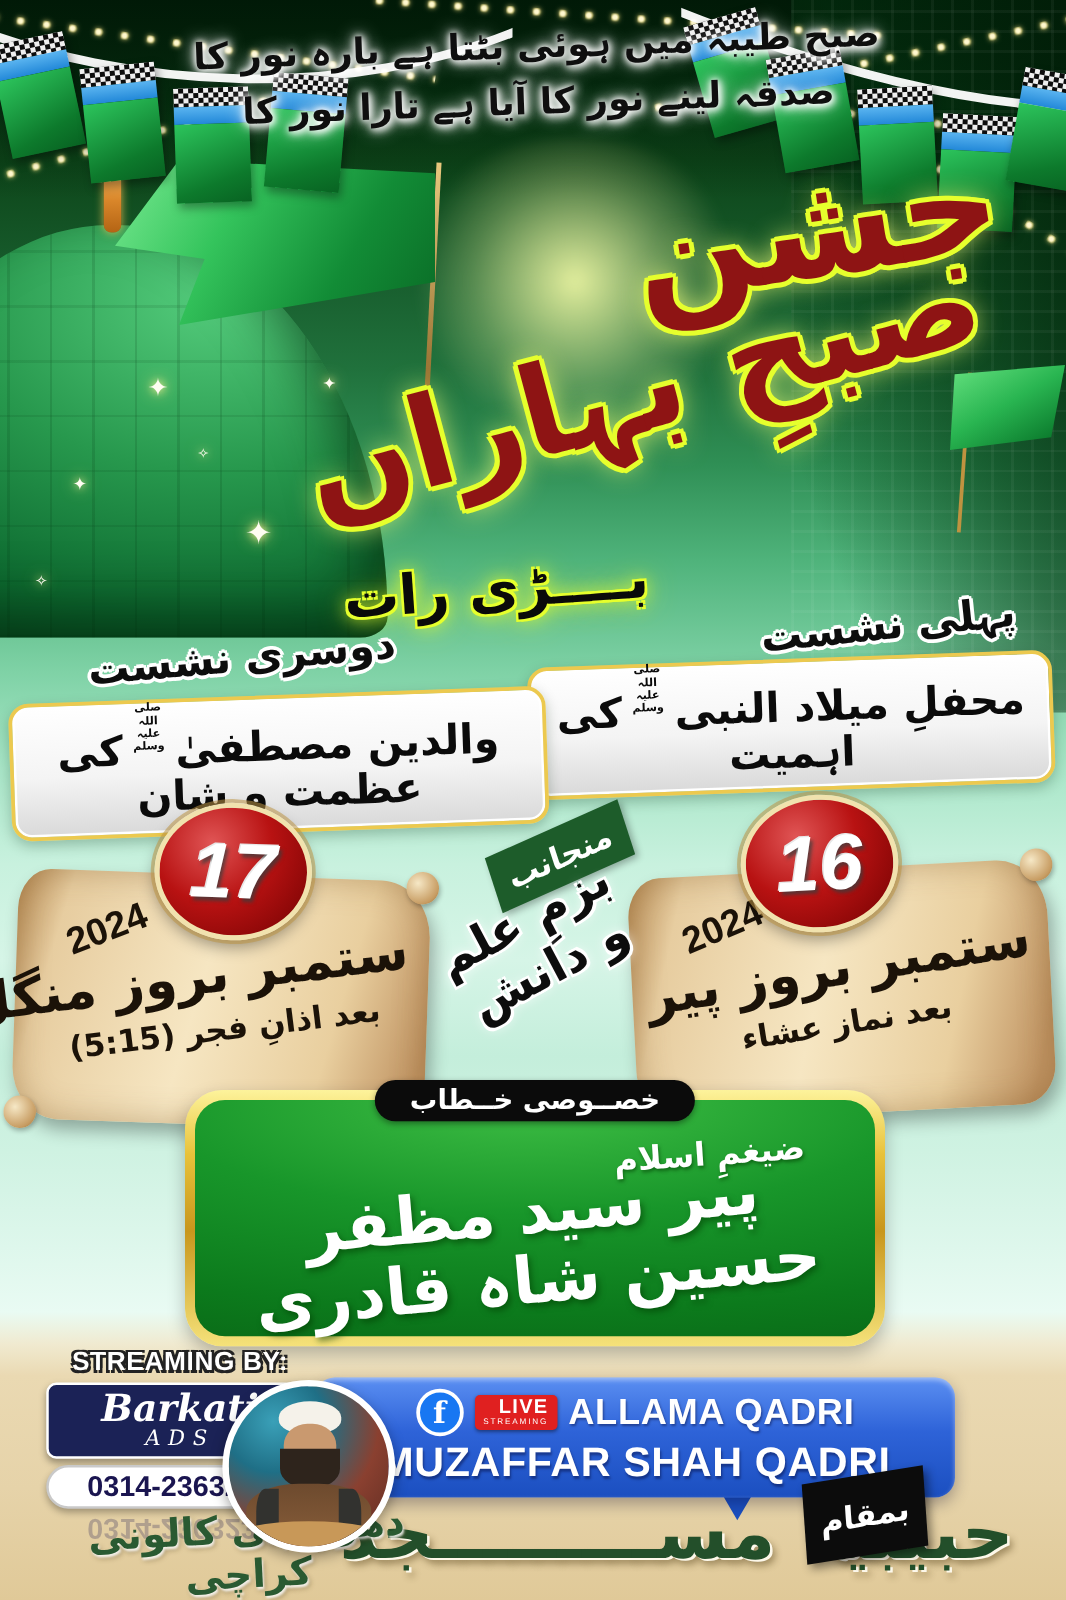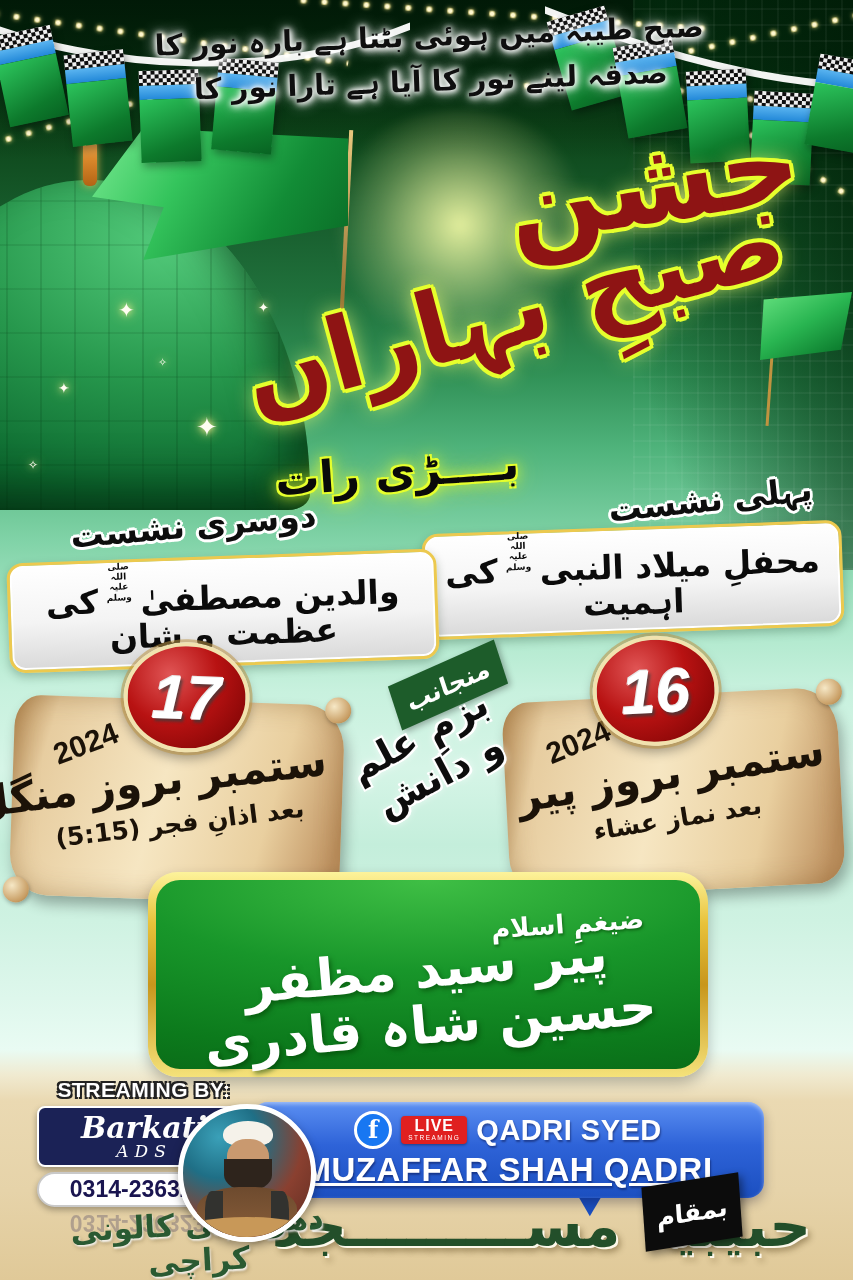--- a/index.html
+++ b/index.html
@@ -169,26 +169,26 @@
   
   .live-bar{left:252px;top:1102px;width:512px;height:96px;z-index:6;border-radius:16px;
     background:linear-gradient(180deg,#5b8ff2 0%,#2e63d8 45%,#1b4fc0 100%);
     box-shadow:inset 0 2px 4px rgba(255,255,255,.45),0 5px 12px rgba(0,0,40,.3);
     display:flex;flex-direction:column;align-items:center;justify-content:center;
     font-family:"Liberation Sans",sans-serif;color:#fff;}
   .bar-row{display:flex;align-items:center;gap:9px;}
   .fb-icon{width:32px;height:32px;border-radius:50%;background:#1877f2;border:3px solid #fff;
     display:flex;align-items:center;justify-content:center;
     font-family:"DejaVu Serif",serif;font-weight:bold;font-size:24px;line-height:1;}
-  .live-badge{background:#e02020;border-radius:4px;padding:2px 7px;text-align:center;line-height:1;
+  .live-badge{background:#e02020;border-radius:4px;padding:2px 7px;text-align:right;line-height:1;
     box-shadow:0 1px 3px rgba(0,0,0,.4);}
   .live-main{font-size:16px;font-weight:bold;letter-spacing:1px;}
   .live-sub{font-size:6.5px;letter-spacing:1.5px;margin-top:1px;}
   .bar-line1{font-size:29px;font-weight:bold;letter-spacing:.5px;text-shadow:1px 2px 2px rgba(0,0,40,.4);}
-  .bar-line2{font-size:33px;font-weight:bold;letter-spacing:.5px;margin-top:2px;text-shadow:1px 2px 2px rgba(0,0,40,.4);text-decoration:underline;}
+  .bar-line2{font-size:33px;font-weight:bold;letter-spacing:.5px;margin-top:2px;text-shadow:1px 2px 2px rgba(0,0,40,.4);}
   .bar-tail{left:575px;top:1194px;width:0;height:0;z-index:5;
     border-top:22px solid #1b4fc0;border-left:16px solid transparent;border-right:10px solid transparent;
     transform:rotate(6deg);}
 
   
   .venue-tag{right:112px;top:1180px;width:98px;height:64px;z-index:7;background:#0c0c0c;
     transform:rotate(-9deg) skewX(-5deg);display:flex;align-items:center;justify-content:center;
     color:#fff;font-size:25px;font-weight:bold;box-shadow:3px 4px 8px rgba(0,0,0,.45);}
   .venue-name{right:42px;top:1192px;z-index:6;font-size:58px;font-weight:bold;color:#234f2a;white-space:nowrap;
     text-shadow:2px 2px 0 #fdf8ea,4px 5px 6px rgba(80,60,20,.45);}
@@ -330,20 +330,21 @@
       <div class="sc-day">ستمبر بروز منگل</div>
       <div class="sc-time">بعد اذانِ فجر (5:15)</div>
     </div>
   </div>
 
   <div class="abs org-tag" dir="rtl">منجانب</div>
   <div class="abs org-name" dir="rtl">بزمِ علم و دانش</div>
 
   <div class="abs gold-frame">
     <div class="green-inner">
+      <div class="speech-badge" dir="rtl">خصــوصی خــطاب</div>
       <div class="speech-honorific" dir="rtl">ضیغمِ اسلام</div>
       <div class="speech-name" dir="rtl">پیر سید مظفر حسین شاہ قادری</div>
     </div>
   </div>
 
   <div class="abs designer">
     <div class="designed-by">STREAMING BY:</div>
     <div class="brand-box">
       <div class="brand-name">Barkati</div>
       <div class="brand-sub">ADS</div>
@@ -362,21 +363,21 @@
     <div class="desk"></div>
   </div>
 
   <div class="abs live-bar">
     <div class="bar-row">
       <div class="fb-icon">f</div>
       <div class="live-badge">
         <div class="live-main">LIVE</div>
         <div class="live-sub">STREAMING</div>
       </div>
-      <div class="bar-line1">QADRI SYED</div>
+      <div class="bar-line1">ALLAMA QADRI</div>
     </div>
     <div class="bar-line2">MUZAFFAR SHAH QADRI</div>
   </div>
   <div class="abs bar-tail"></div>
 
   <div class="abs venue-tag" dir="rtl">بمقام</div>
   <div class="abs venue-name" dir="rtl">حبیبیہ مســـــــــجد</div>
   <div class="abs venue-addr" dir="rtl">دھوراجی کالونی کراچی</div>
 
 </div>

